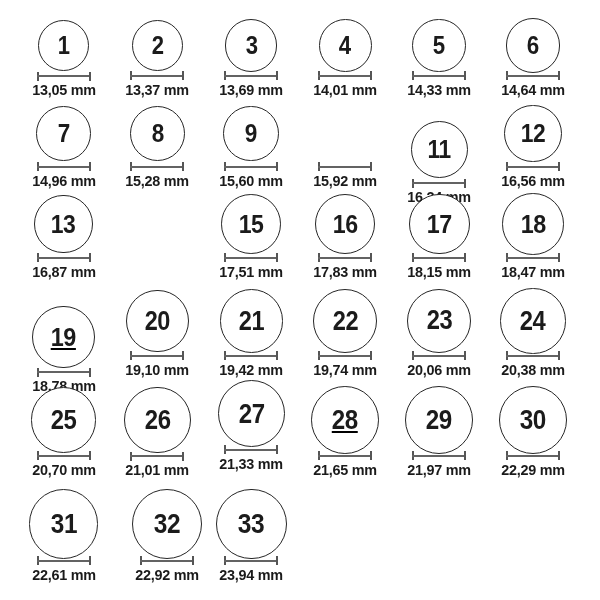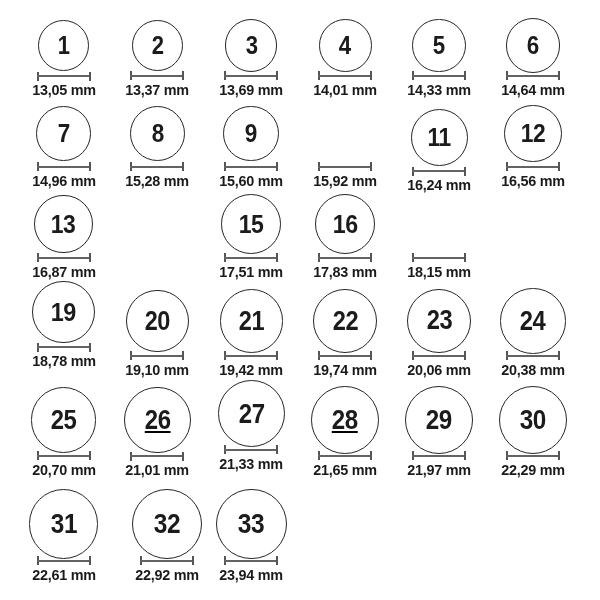--- a/index.html
+++ b/index.html
@@ -177,21 +177,21 @@
       <div class="mm" style="top: 67.48px;">15,60 mm</div>
     </div>
     <div class="cell" style="left: 303.2px; top: 105.21px;">
       <div class="measure" style="width: 54px; top: 57.29px;">
         <span class="tick left"></span>
         <span class="hline"></span>
         <span class="tick right"></span>
       </div>
       <div class="mm" style="top: 67.79px;">15,92 mm</div>
     </div>
-    <div class="cell" style="left: 397.1px; top: 109px;">
+    <div class="cell" style="left: 397.1px; top: 121px;">
       <div class="circle" style="width: 57.2px; height: 57.2px;">
         <span class="num" style="font-size: 25.9px;">11</span>
       </div>
       <div class="measure" style="width: 54px; top: 57.6px;">
         <span class="tick left"></span>
         <span class="hline"></span>
         <span class="tick right"></span>
       </div>
       <div class="mm" style="top: 68.1px;">16,24 mm</div>
     </div>
@@ -233,28 +233,42 @@
         <span class="num" style="font-size: 26.35px;">16</span>
       </div>
       <div class="measure" style="width: 54px; top: 59.65px;">
         <span class="tick left"></span>
         <span class="hline"></span>
         <span class="tick right"></span>
       </div>
       <div class="mm" style="top: 70.15px;">17,83 mm</div>
     </div>
     <div class="cell" style="left: 397.1px; top: 193.54px;">
+      <div class="circle" style="width: 60.92px; height: 60.92px;">
+        <span class="num" style="font-size: 26.44px;">17</span>
+      </div>
       <div class="measure" style="width: 54px; top: 59.96px;">
         <span class="tick left"></span>
         <span class="hline"></span>
         <span class="tick right"></span>
       </div>
       <div class="mm" style="top: 70.46px;">18,15 mm</div>
     </div>
-    <div class="cell" style="left: 21.5px; top: 281px;">
+    <div class="cell" style="left: 491px; top: 193.23px;">
+      <div class="circle" style="width: 61.54px; height: 61.54px;">
+        <span class="num" style="font-size: 26.53px;">18</span>
+      </div>
+      <div class="measure" style="width: 54px; top: 60.27px;">
+        <span class="tick left"></span>
+        <span class="hline"></span>
+        <span class="tick right"></span>
+      </div>
+      <div class="mm" style="top: 70.77px;">18,47 mm</div>
+    </div>
+    <div class="cell" style="left: 21.5px; top: 306px; text-decoration: underline;">
       <div class="circle" style="width: 62.16px; height: 62.16px;">
         <span class="num" style="font-size: 26.62px;">19</span>
       </div>
       <div class="measure" style="width: 54px; top: 61.58px;">
         <span class="tick left"></span>
         <span class="hline"></span>
         <span class="tick right"></span>
       </div>
       <div class="mm" style="top: 72.08px;">18,78 mm</div>
     </div>
@@ -318,21 +332,21 @@
         <span class="num" style="font-size: 27.16px;">25</span>
       </div>
       <div class="measure" style="width: 54px; top: 64.44px;">
         <span class="tick left"></span>
         <span class="hline"></span>
         <span class="tick right"></span>
       </div>
       <div class="mm" style="top: 74.94px;">20,70 mm</div>
     </div>
     <div class="cell" style="left: 115.4px; top: 386.75px;">
-      <div class="circle" style="width: 66.5px; height: 66.5px; text-decoration: underline;">
+      <div class="circle" style="width: 66.5px; height: 66.5px;">
         <span class="num" style="font-size: 27.25px;">26</span>
       </div>
       <div class="measure" style="width: 54px; top: 64.75px;">
         <span class="tick left"></span>
         <span class="hline"></span>
         <span class="tick right"></span>
       </div>
       <div class="mm" style="top: 75.25px;">21,01 mm</div>
     </div>
     <div class="cell" style="left: 209.3px; top: 380px;">

